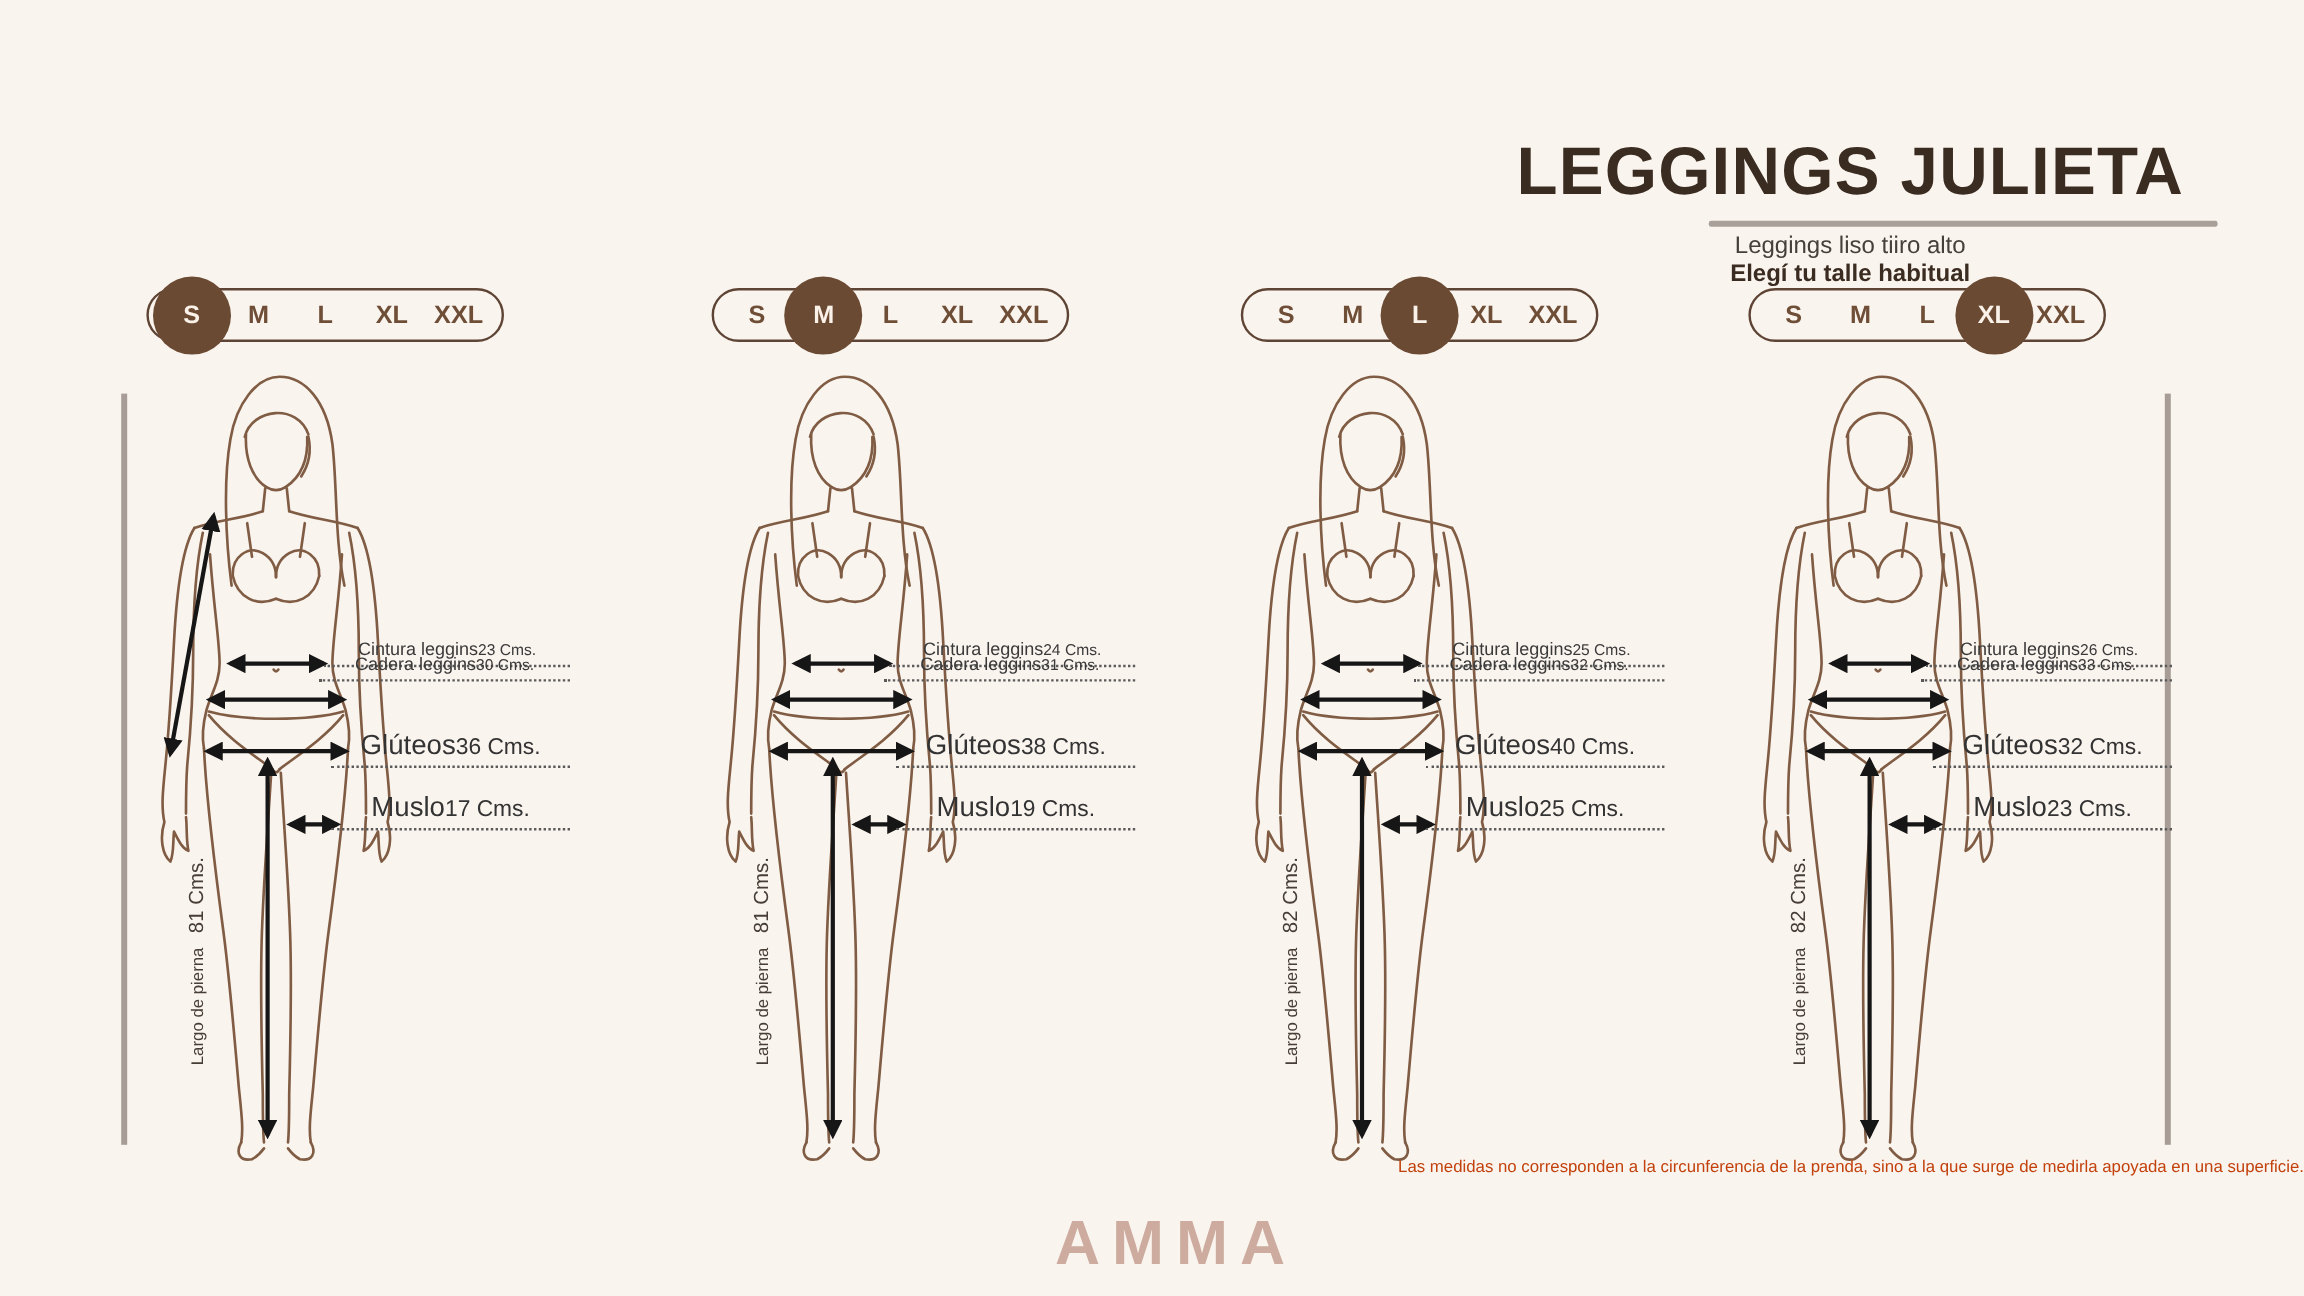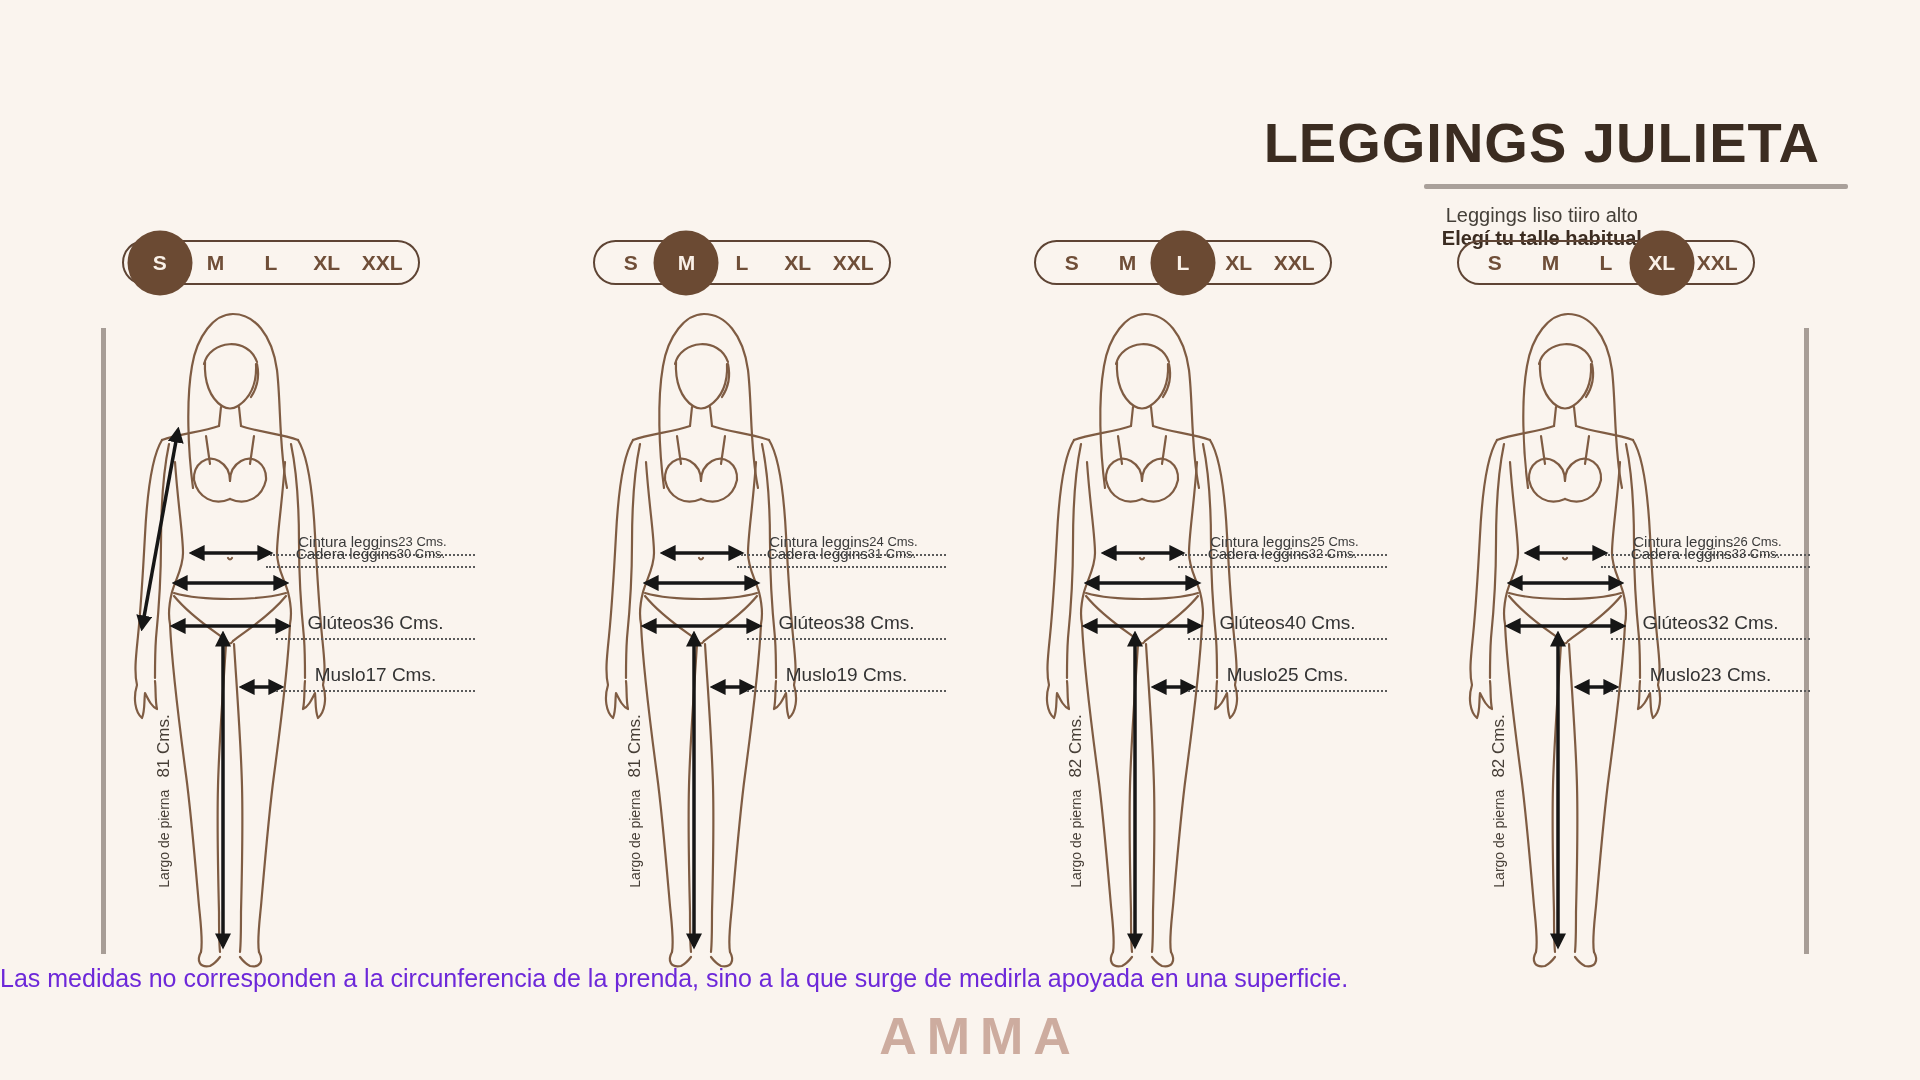--- a/index.html
+++ b/index.html
@@ -6,21 +6,21 @@
   body{
     width:1920px;height:1080px;position:relative;overflow:hidden;
     background:#faf4ee;
     font-family:"Liberation Sans", sans-serif;
   }
 
   
   .header{position:absolute;top:110px;right:72px;text-align:center}
   .title{font-size:56px;font-weight:700;color:#3b2c21;letter-spacing:1px;padding-right:28px;white-space:nowrap}
   .title-underline{margin-top:9px;margin-left:auto;width:424px;height:5px;background:#a9a09a;border-radius:2px}
-  .sub1{margin-top:15px;font-size:20px;color:#454039;padding-right:28px}
+  .sub1{margin-top:5px;font-size:20px;color:#454039;padding-right:28px}
   .sub2{font-size:20px;font-weight:700;color:#3b2c21;padding-right:28px}
 
   
   .bar{position:absolute;top:328px;width:5px;height:626px;background:#a79d96}
   .bar.left{left:101px}
   .bar.right{left:1804px}
 
   
   .col{position:absolute;top:0;width:420px;height:1080px}
   .col1{left:120px}.col2{left:591px}.col3{left:1032px}.col4{left:1455px}
@@ -48,34 +48,34 @@
   .mrow{
     position:absolute;display:flex;align-items:flex-end;justify-content:center;
     border-bottom:2px dotted #5a5a5a;padding-bottom:4px;box-sizing:border-box;white-space:nowrap;
   }
   .r-cintura{left:150px;top:524px;width:205px;height:32px}
   .r-cadera{left:146px;top:536px;width:209px;height:32px}
   .r-gluteos{left:156px;top:600px;width:199px;height:40px}
   .r-muslo{left:156px;top:652px;width:199px;height:40px}
   .lbl-sm{font-size:15px;color:#3a3a3a}
   .val-sm{font-size:13px;color:#3a3a3a;padding-bottom:1px}
-  .lbl-lg{font-size:19px;color:#333}
+  .lbl-lg{font-size:23px;color:#333}
   .val-lg{font-size:19px;color:#333}
 
   
   .largo{
     position:absolute;left:-65px;top:790px;width:220px;height:22px;
     display:flex;align-items:baseline;justify-content:center;gap:12px;
     transform:rotate(-90deg);white-space:nowrap;
   }
   .largo .l{font-size:14px;color:#463e36}
   .largo .v{font-size:17px;color:#463e36}
 
   
-  .note{position:absolute;left:0;right:0;top:964px;text-align:left;font-size:25px;color:#6d28d9}
+  .note{position:absolute;left:0;right:0;top:964px;text-align:right;font-size:14px;color:#c2410c}
   .brand{
     position:absolute;left:0;right:0;top:1006px;text-align:center;
     font-size:52px;font-weight:800;letter-spacing:10px;color:#cdac9f;padding-left:40px;
   }
 </style>
 </head>
 <body>
 
 <svg width="0" height="0" style="position:absolute" aria-hidden="true">
   <defs>

